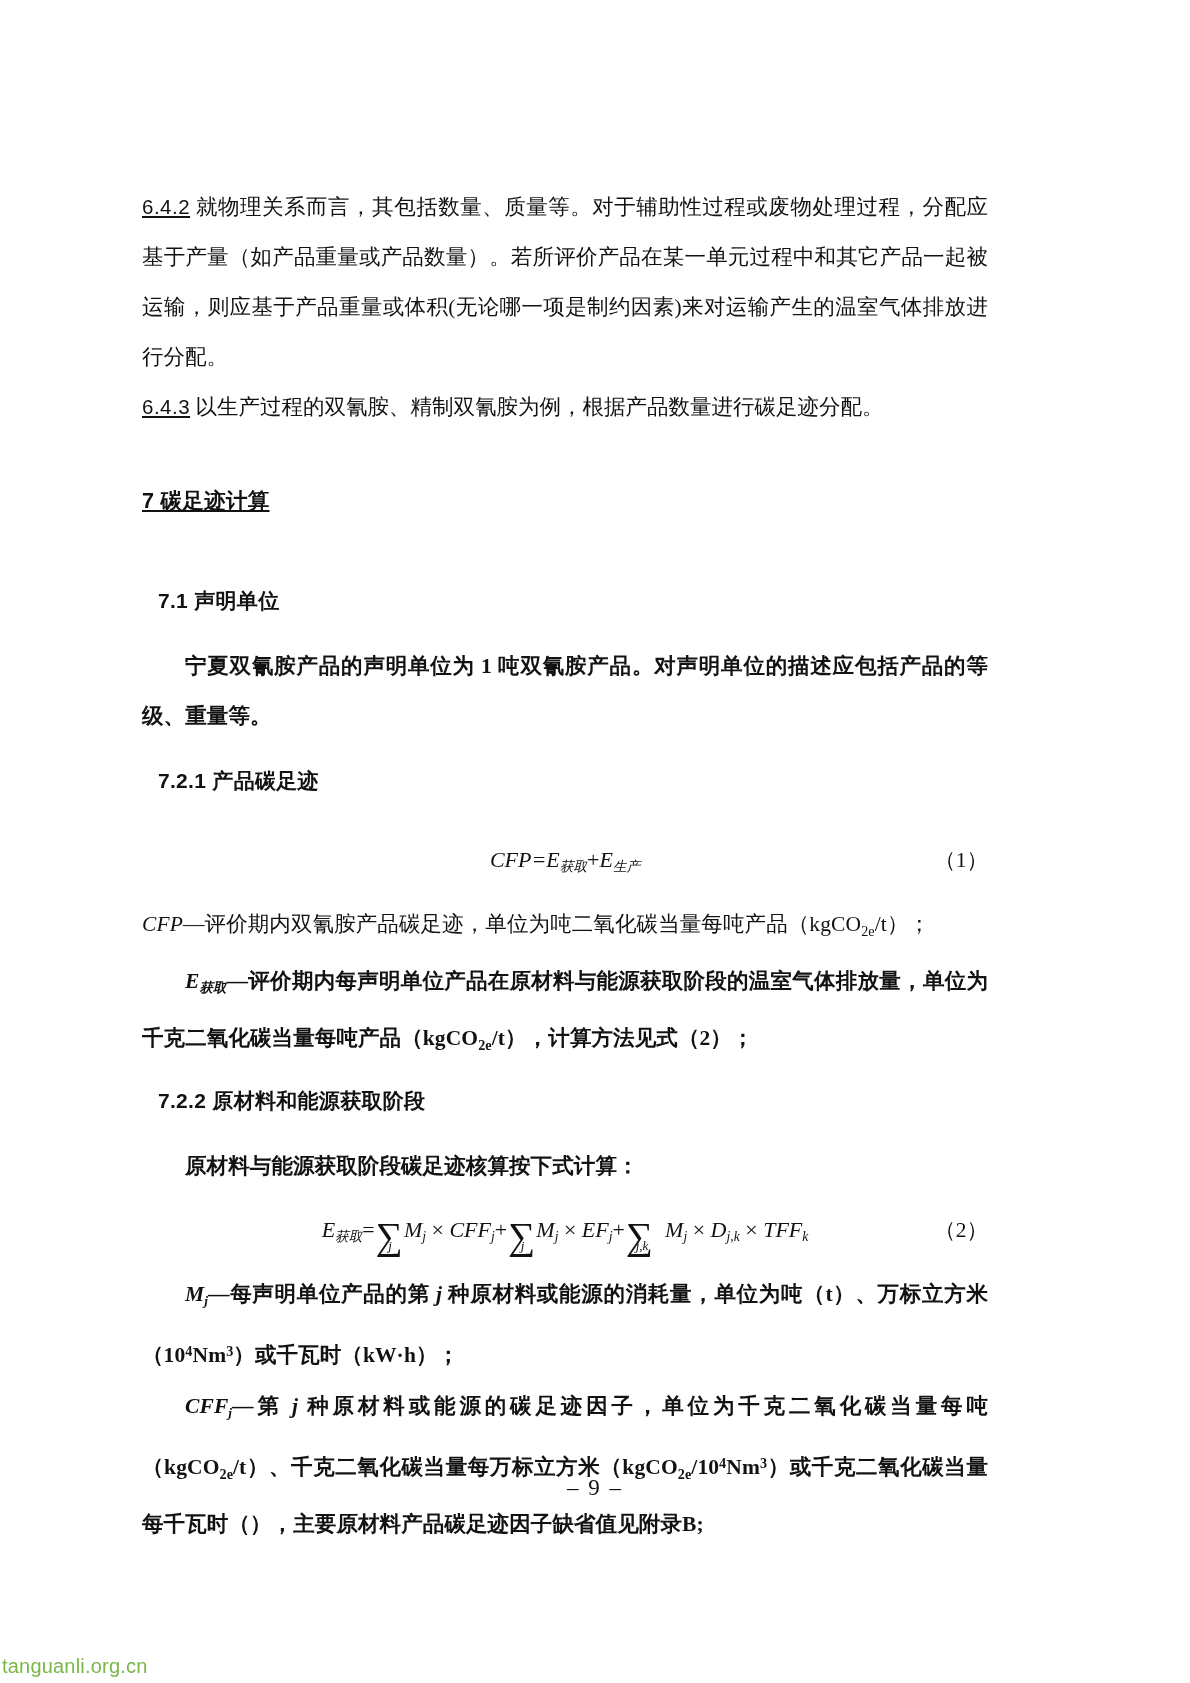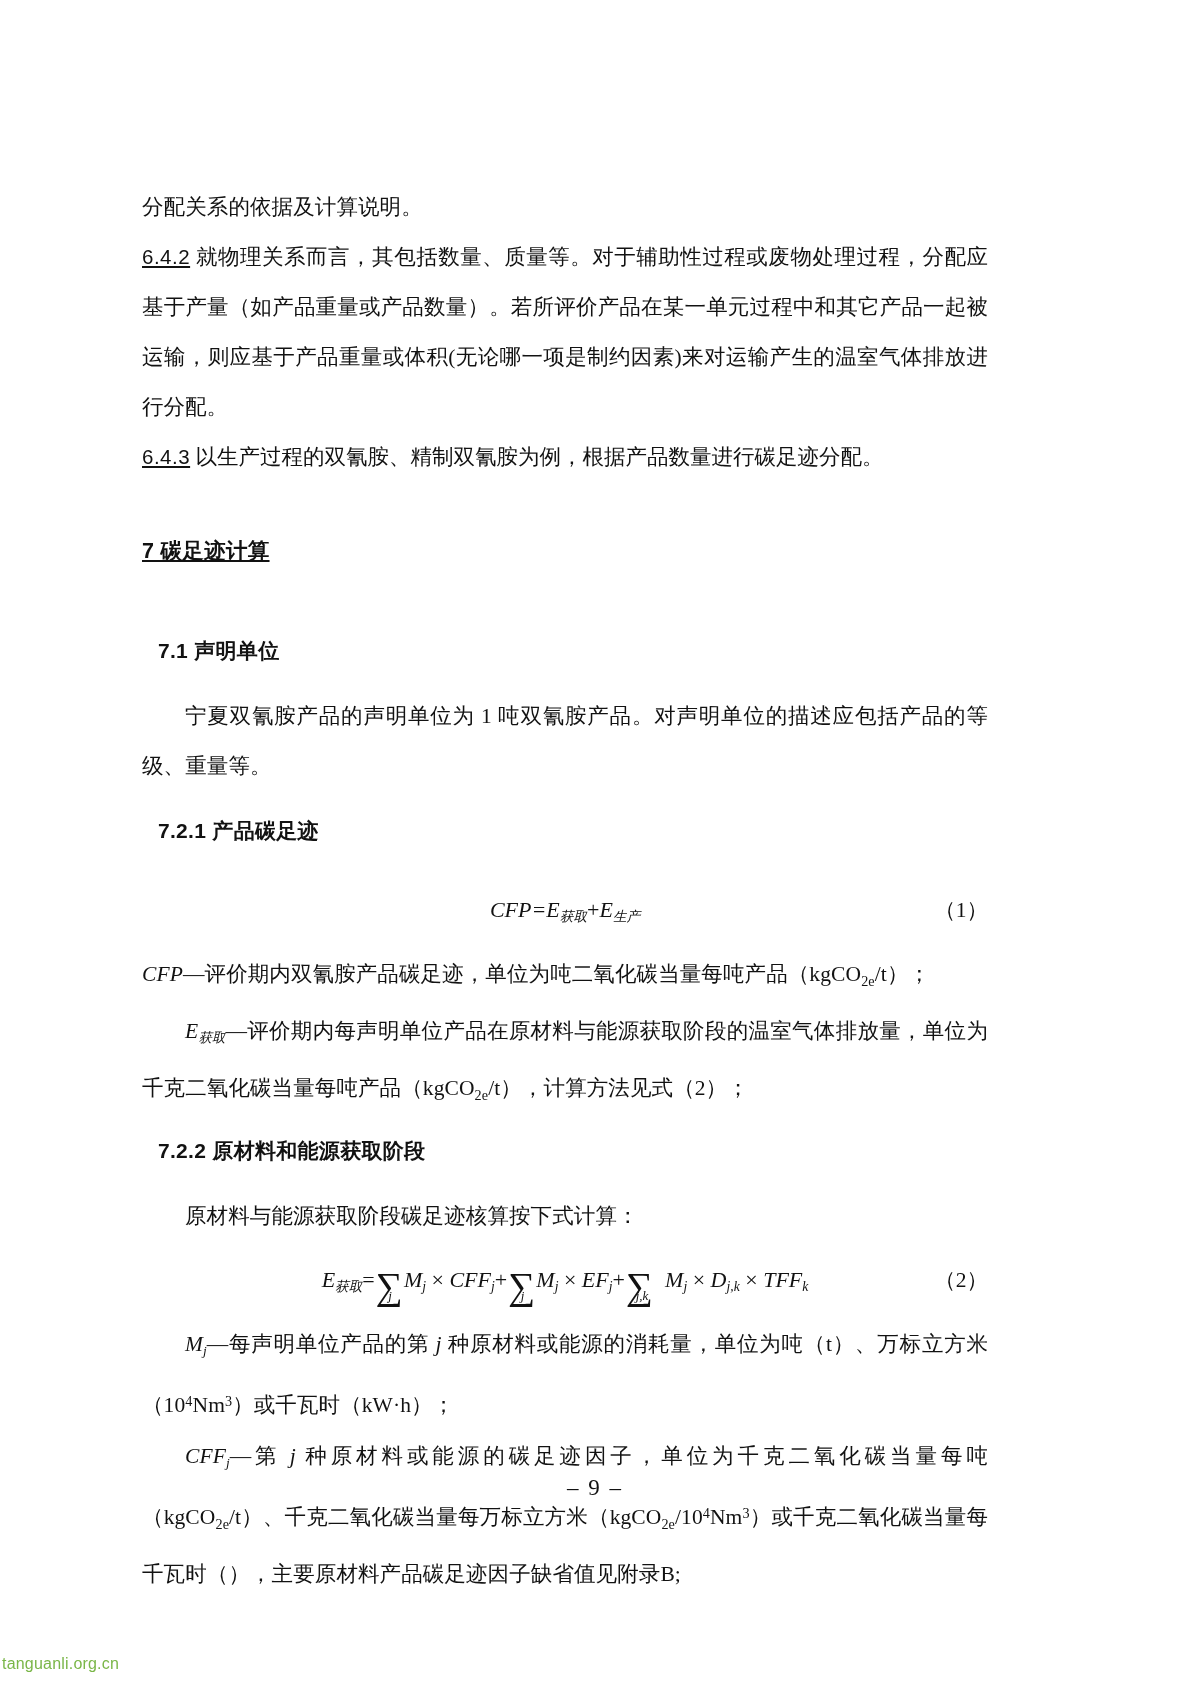--- a/index.html
+++ b/index.html
@@ -25,21 +25,21 @@
 
   
   .para {
     font-size: 21.5px;
     line-height: 50px;
     text-align: justify;
     text-justify: inter-ideograph;
     margin: 0;
     letter-spacing: 0.1px;
   }
-  .para.indent { text-indent: 2em; }
+  .para.indent { text-indent: 2em; font-weight: bold; }
 
   .clause {
     font-size: 21.5px;
     line-height: 50px;
     text-align: justify;
     text-justify: inter-ideograph;
     margin: 0;
   }
   .clause .num {
     font-family: "Liberation Sans", "DejaVu Sans", sans-serif;
@@ -144,32 +144,31 @@
     text-align: center;
     font-size: 23px;
     font-family: "Liberation Serif", "DejaVu Serif", serif;
     letter-spacing: 2px;
   }
   .watermark {
     position: absolute;
     left: 2px;
     top: 1655px;
     font-family: "Liberation Sans", "DejaVu Sans", sans-serif;
-    font-size: 16px;
+    font-size: 20px;
     color: #7ab648;
     letter-spacing: 0.2px;
   }
 </style>
 </head>
 <body>
 
 <div class="page">
   <div class="content">
 
-    <p class="para">分配关系的依据及计算说明。</p>
 
     <p class="clause"><span class="num">6.4.2</span>&nbsp;<span>就物理关系而言，其包括数量、质量等。对于辅助性过程或废物处理过程，分配应基于产量（如产品重量或产品数量）。若所评价产品在某一单元过程中和其它产品一起被运输，则应基于产品重量或体积(无论哪一项是制约因素)来对运输产生的温室气体排放进行分配。</span></p>
 
     <p class="clause"><span class="num">6.4.3</span>&nbsp;<span>以生产过程的双氰胺、精制双氰胺为例，根据产品数量进行碳足迹分配。</span></p>
 
     <div class="gap-l"></div>
 
     <h1 class="h1">7  碳足迹计算</h1>
 
     <div class="gap-l"></div>

